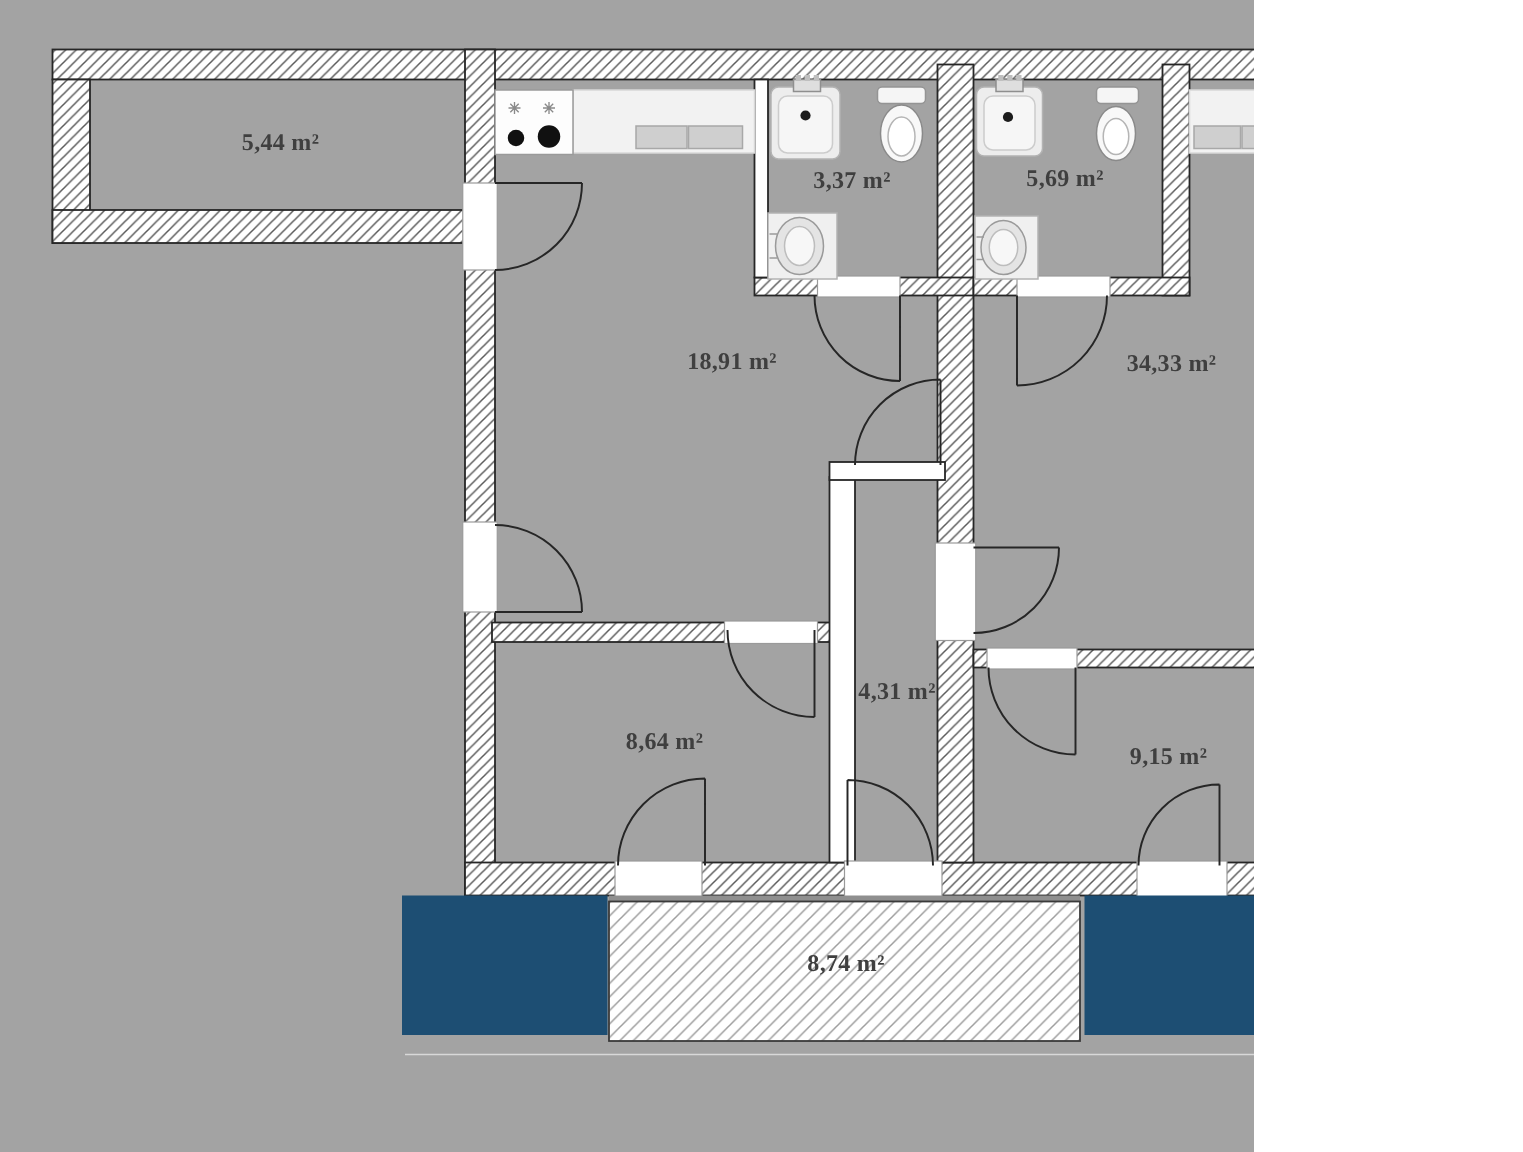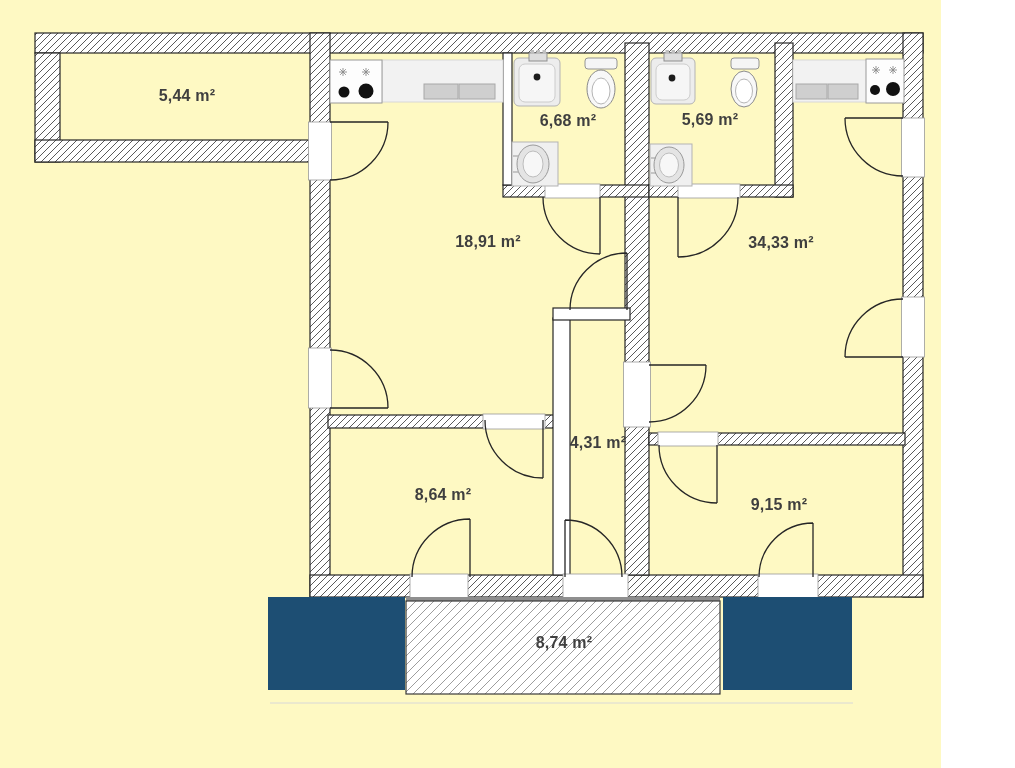--- a/index.html
+++ b/index.html
@@ -1,17 +1,17 @@
 <!DOCTYPE html>
 <html style="--accent-blue: #1d4e73; --wall-stroke: #262626; --hatch-line: #5a5a5a; --balcony-hatch-line: #9d9d9d; --label-text: #3f3f3f;"><head>
 <meta charset="utf-8">
 <style>
   html,body{margin:0;padding:0;background:#ffffff;}
-  .stage{position:relative;width:941px;height:768px;background:#fef9c3;overflow:hidden;
-         font-family:Liberation Sans, sans-serif;}
+  .stage{position:relative;width:836px;height:768px;background:#a3a3a3;overflow:hidden;
+         font-family:Liberation Serif, serif;}
   .stage svg{position:absolute;left:0;top:0;}
   .label{position:absolute;transform:translate(-50%,-50%);white-space:nowrap;
          font-weight:700;font-size:16px;letter-spacing:.2px;
          color:var(--label-text,#3f3f3f);}
 </style>
 </head>
 <body>
 
 <div class="stage">
 <svg width="1015" height="768" viewBox="0 0 1015 768">
@@ -155,20 +155,20 @@
     <path d="M543 420 V478 M485 420 A58 58 0 0 0 543 478"></path>
     <path d="M717 445 V503 M659 445 A58 58 0 0 0 717 503"></path>
     <path d="M470 577 V519 M412 577 A58 58 0 0 1 470 519"></path>
     <path d="M565 577 V520 M565 520 A57 57 0 0 1 622 577"></path>
     <path d="M813 577 V523 M759 577 A54 54 0 0 1 813 523"></path>
   </g>
 </svg>
 
 <div class="label" style="left:187px;top:96px">5,44 m²</div>
 <div class="label" style="left:488px;top:242px">18,91 m²</div>
-<div class="label" style="left:568px;top:121px">6,68 m²</div>
+<div class="label" style="left:568px;top:121px">3,37 m²</div>
 <div class="label" style="left:710px;top:120px">5,69 m²</div>
 <div class="label" style="left:781px;top:243px">34,33 m²</div>
-<div class="label" style="left:598px;top:443px">4,31 m²</div>
+<div class="label" style="left:598px;top:462px">4,31 m²</div>
 <div class="label" style="left:443px;top:495px">8,64 m²</div>
 <div class="label" style="left:779px;top:505px">9,15 m²</div>
 <div class="label" style="left:564px;top:643px">8,74 m²</div>
 </div>
 
 </body></html>

